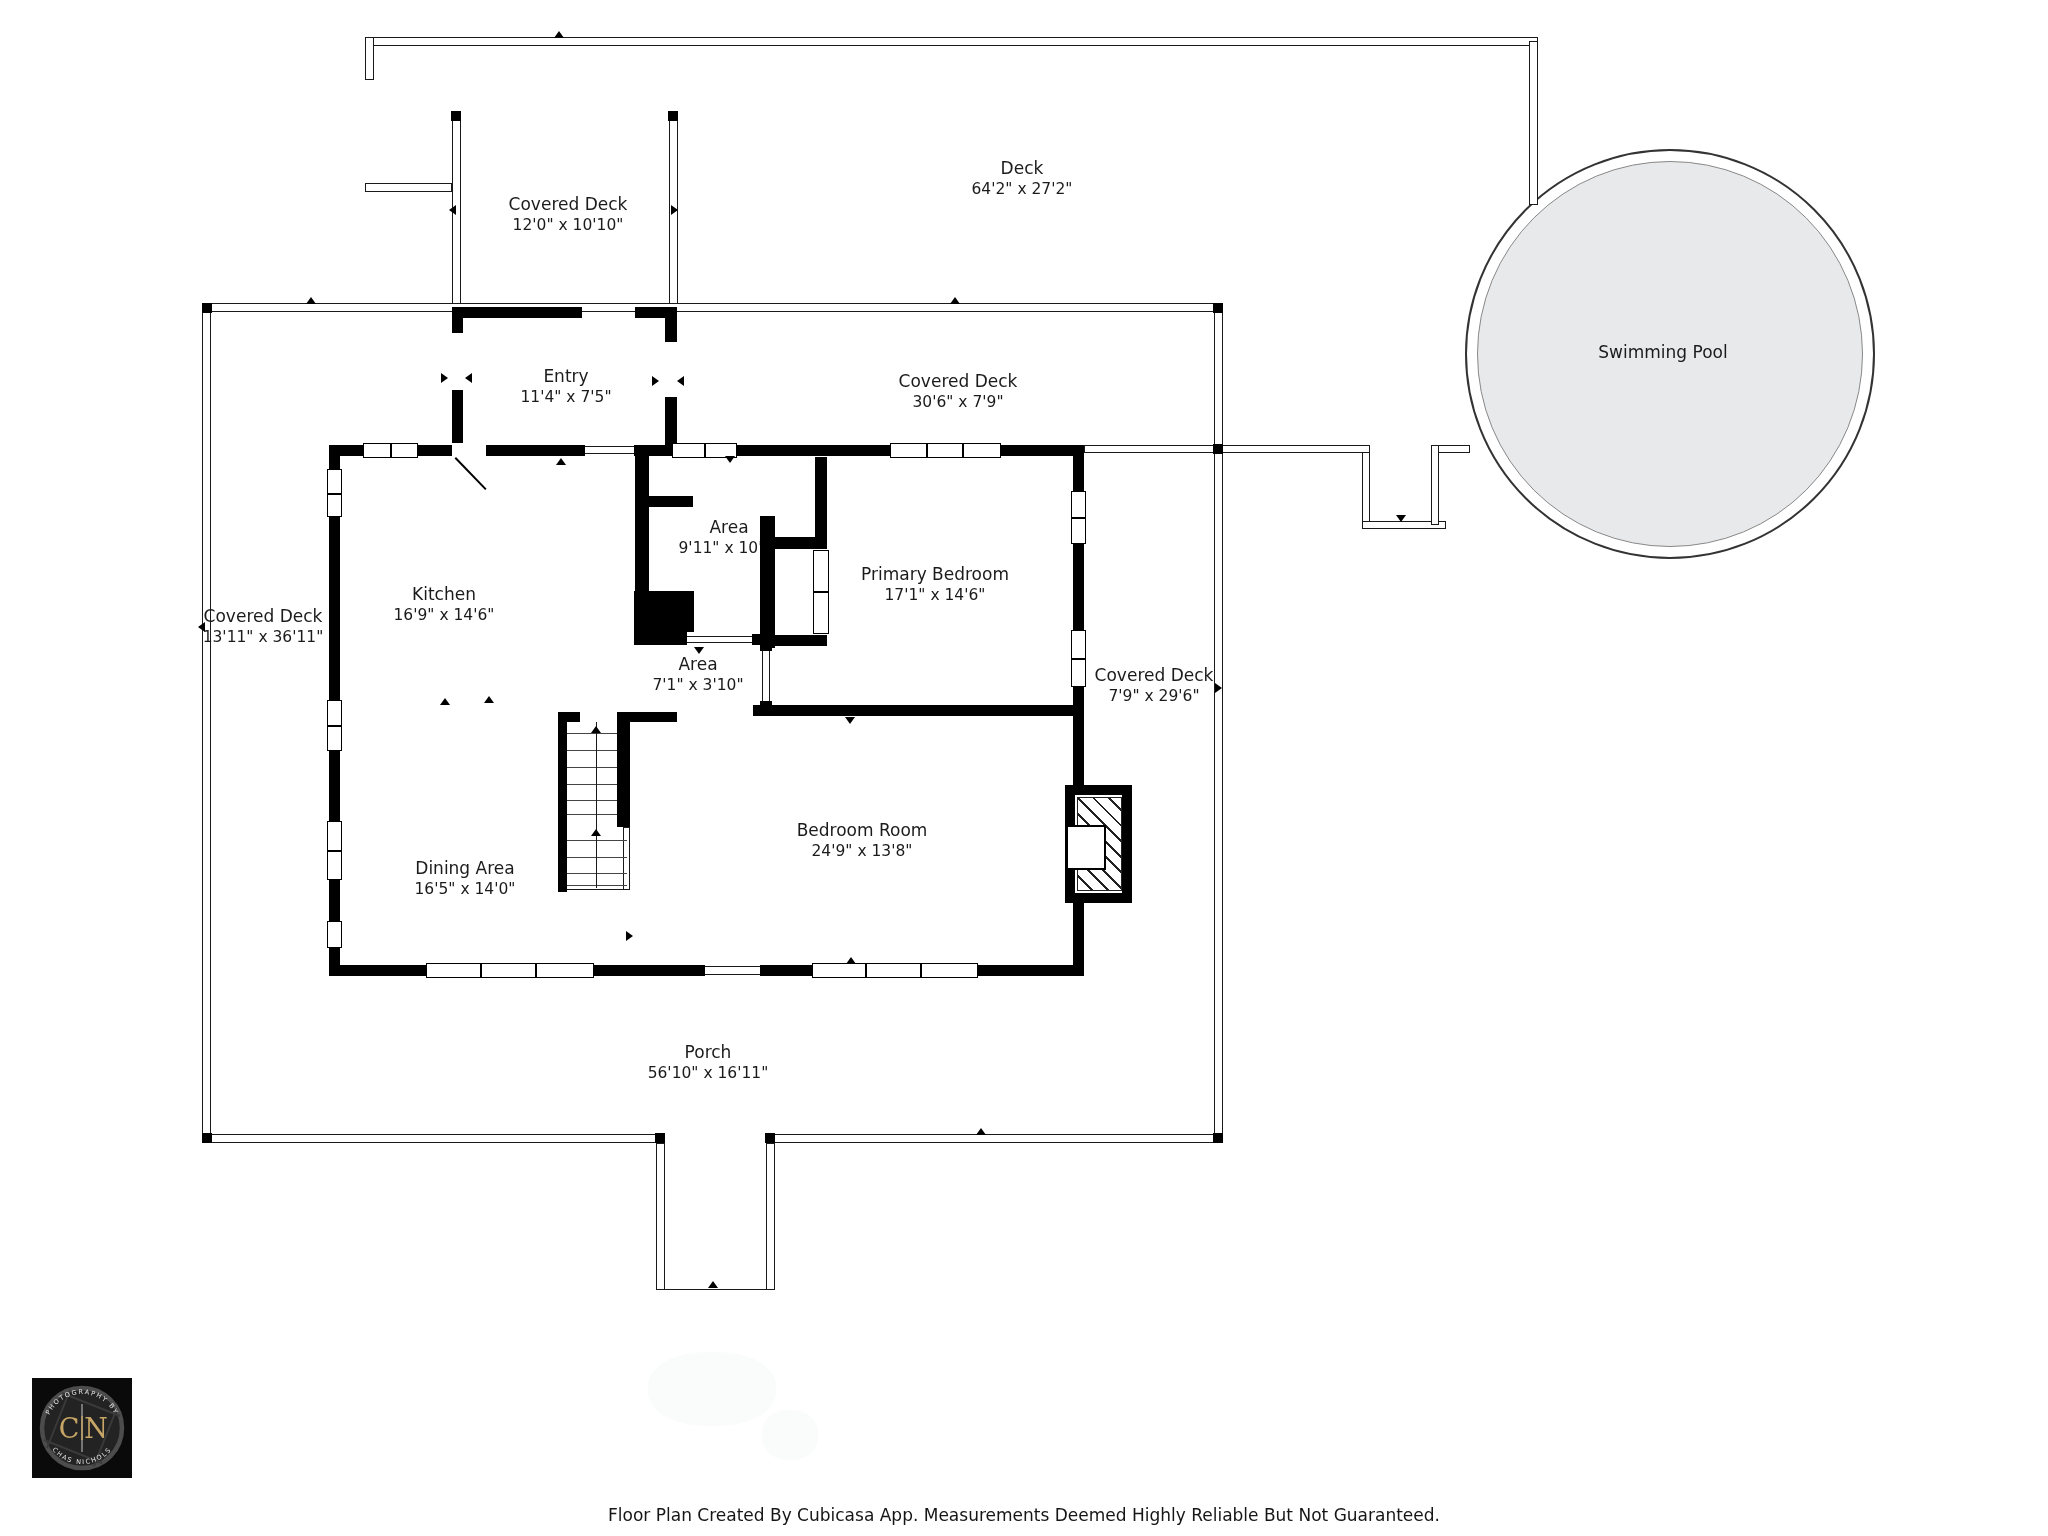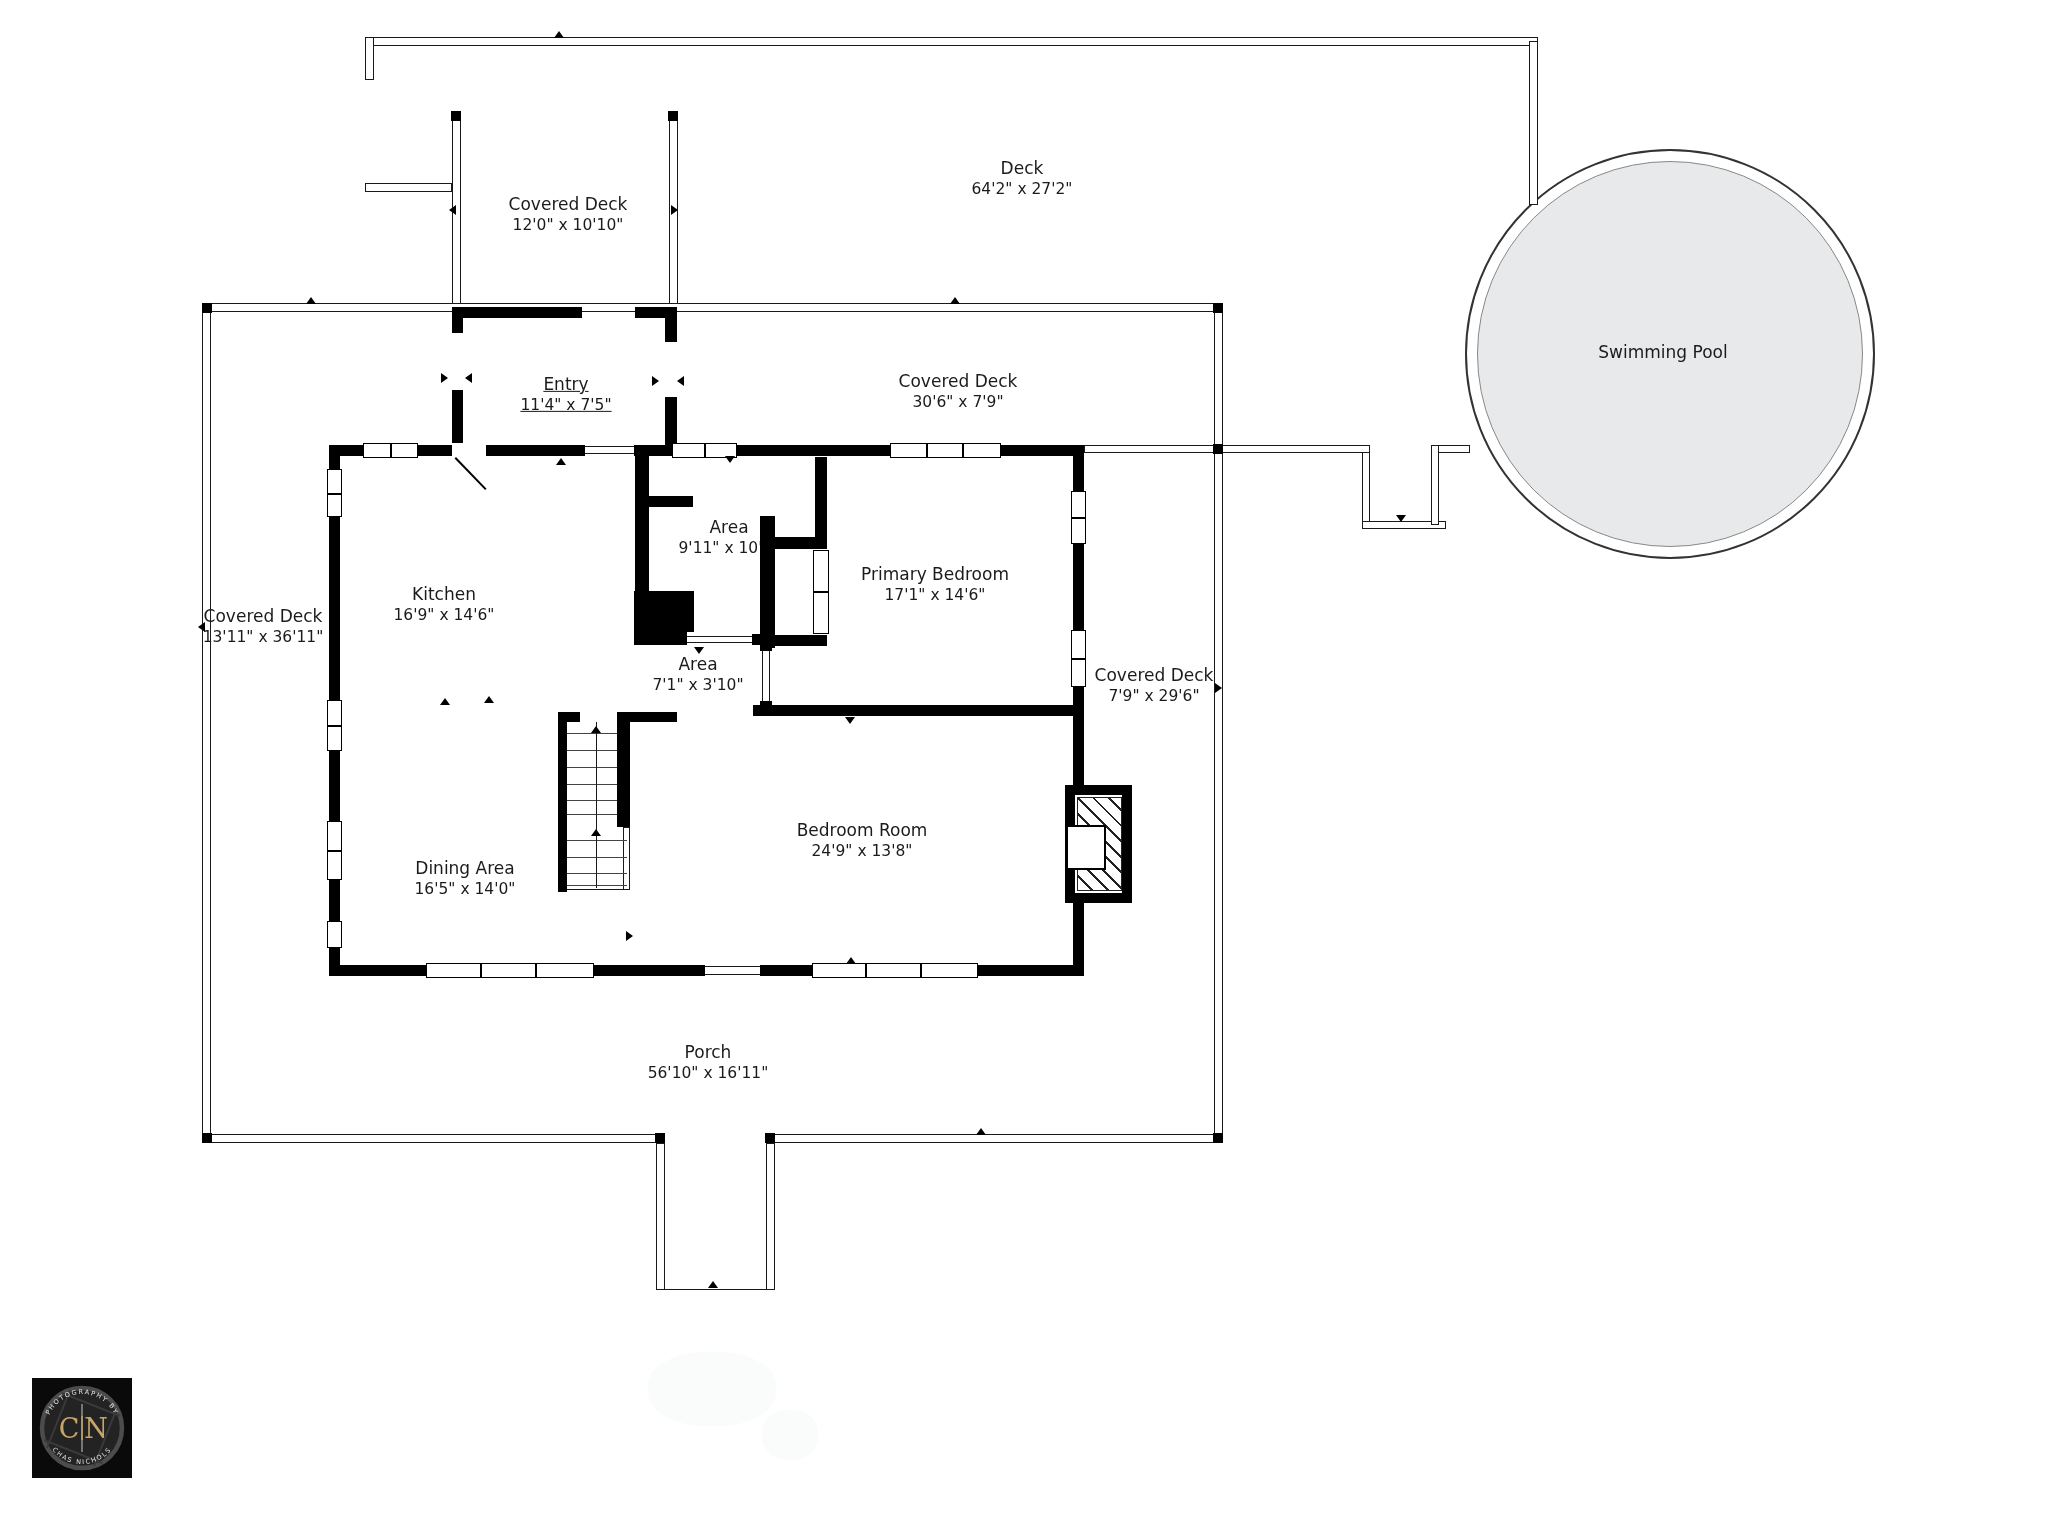--- a/index.html
+++ b/index.html
@@ -212,21 +212,21 @@
   <div class="tk tkr" style="left:671px;top:205px;"></div>
 
   <div class="label" style="left:1022px;top:178px;">
     <span class="nm">Deck</span>
     <span class="dm">64'2" x 27'2"</span>
   </div>
   <div class="label" style="left:568px;top:214px;">
     <span class="nm">Covered Deck</span>
     <span class="dm">12'0" x 10'10"</span>
   </div>
-  <div class="label" style="left:566px;top:394px;text-decoration:underline;">
+  <div class="label" style="left:566px;top:386px;">
     <span class="nm">Entry</span>
     <span class="dm">11'4" x 7'5"</span>
   </div>
   <div class="label" style="left:958px;top:391px;">
     <span class="nm">Covered Deck</span>
     <span class="dm">30'6" x 7'9"</span>
   </div>
   <div class="label" style="left:1663px;top:352px;">
     <span class="nm">Swimming Pool</span>
   </div>
@@ -285,14 +285,15 @@
       <path id="arcBottom" d="M 12,48 A 38,38 0 0 0 88,48"></path>
     </defs>
     <text font-family="DejaVu Sans, sans-serif" font-size="6.5" fill="#e2e2e2" letter-spacing="1.6">
       <textPath href="#arcTop" startOffset="50%" text-anchor="middle">PHOTOGRAPHY BY</textPath>
     </text>
     <text font-family="DejaVu Sans, sans-serif" font-size="6.5" fill="#e2e2e2" letter-spacing="1.6">
       <textPath href="#arcBottom" startOffset="50%" text-anchor="middle">CHAS NICHOLS</textPath>
     </text>
   </svg>
 
+  <div id="footer">Floor Plan Created By Cubicasa App. Measurements Deemed Highly Reliable But Not Guaranteed.</div>
 
 </div>
 
 </body></html>

